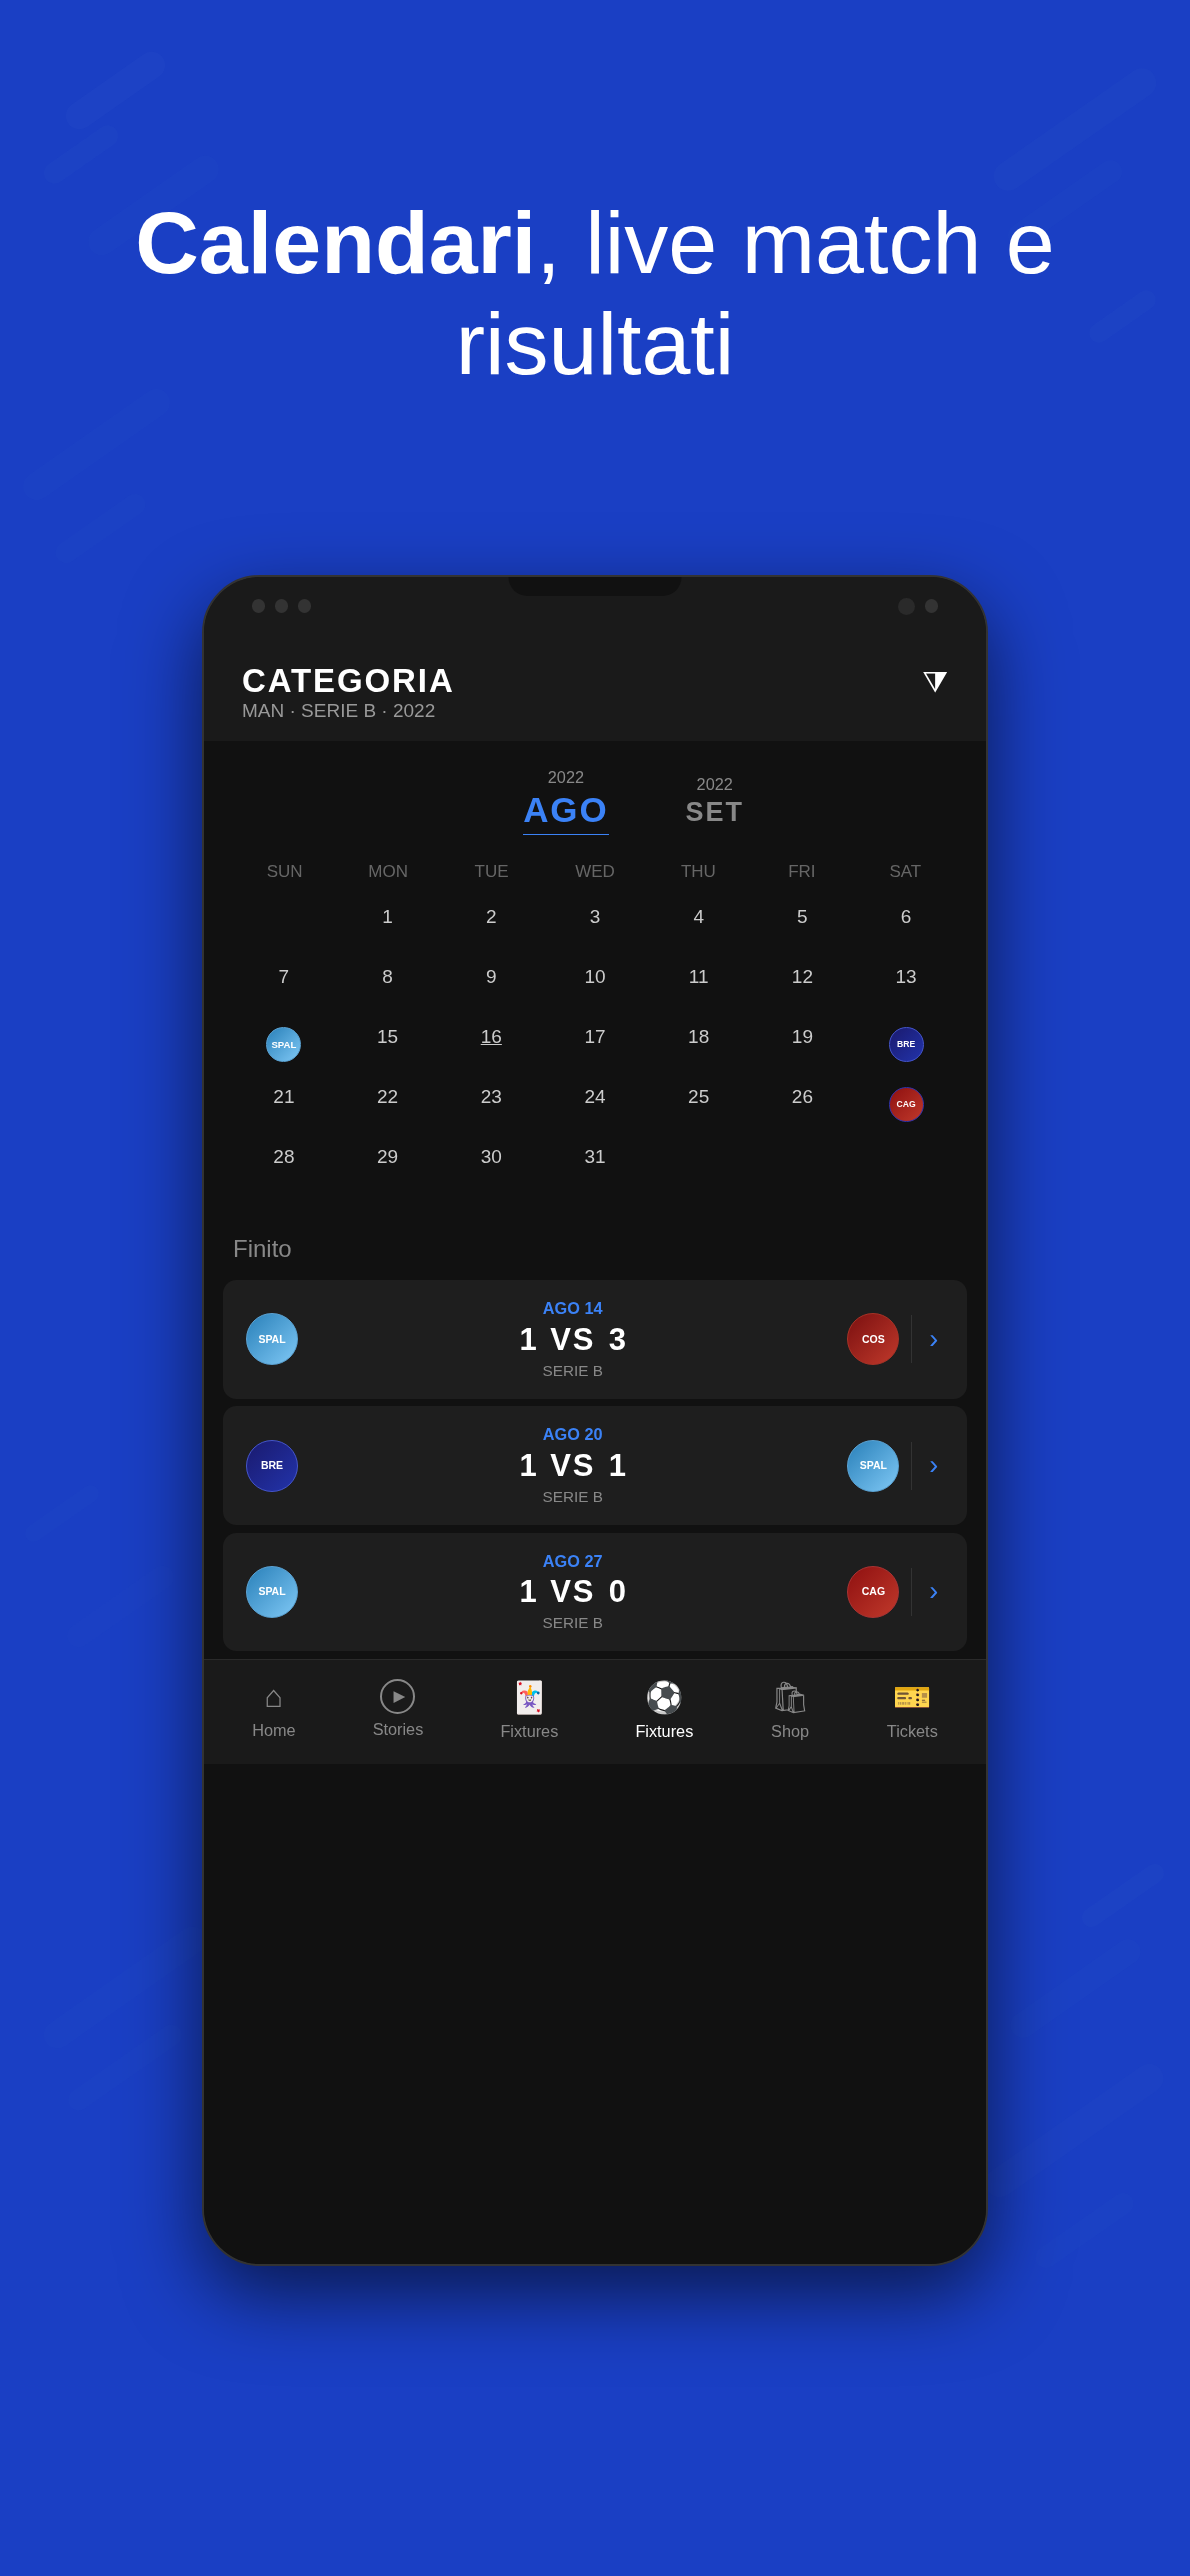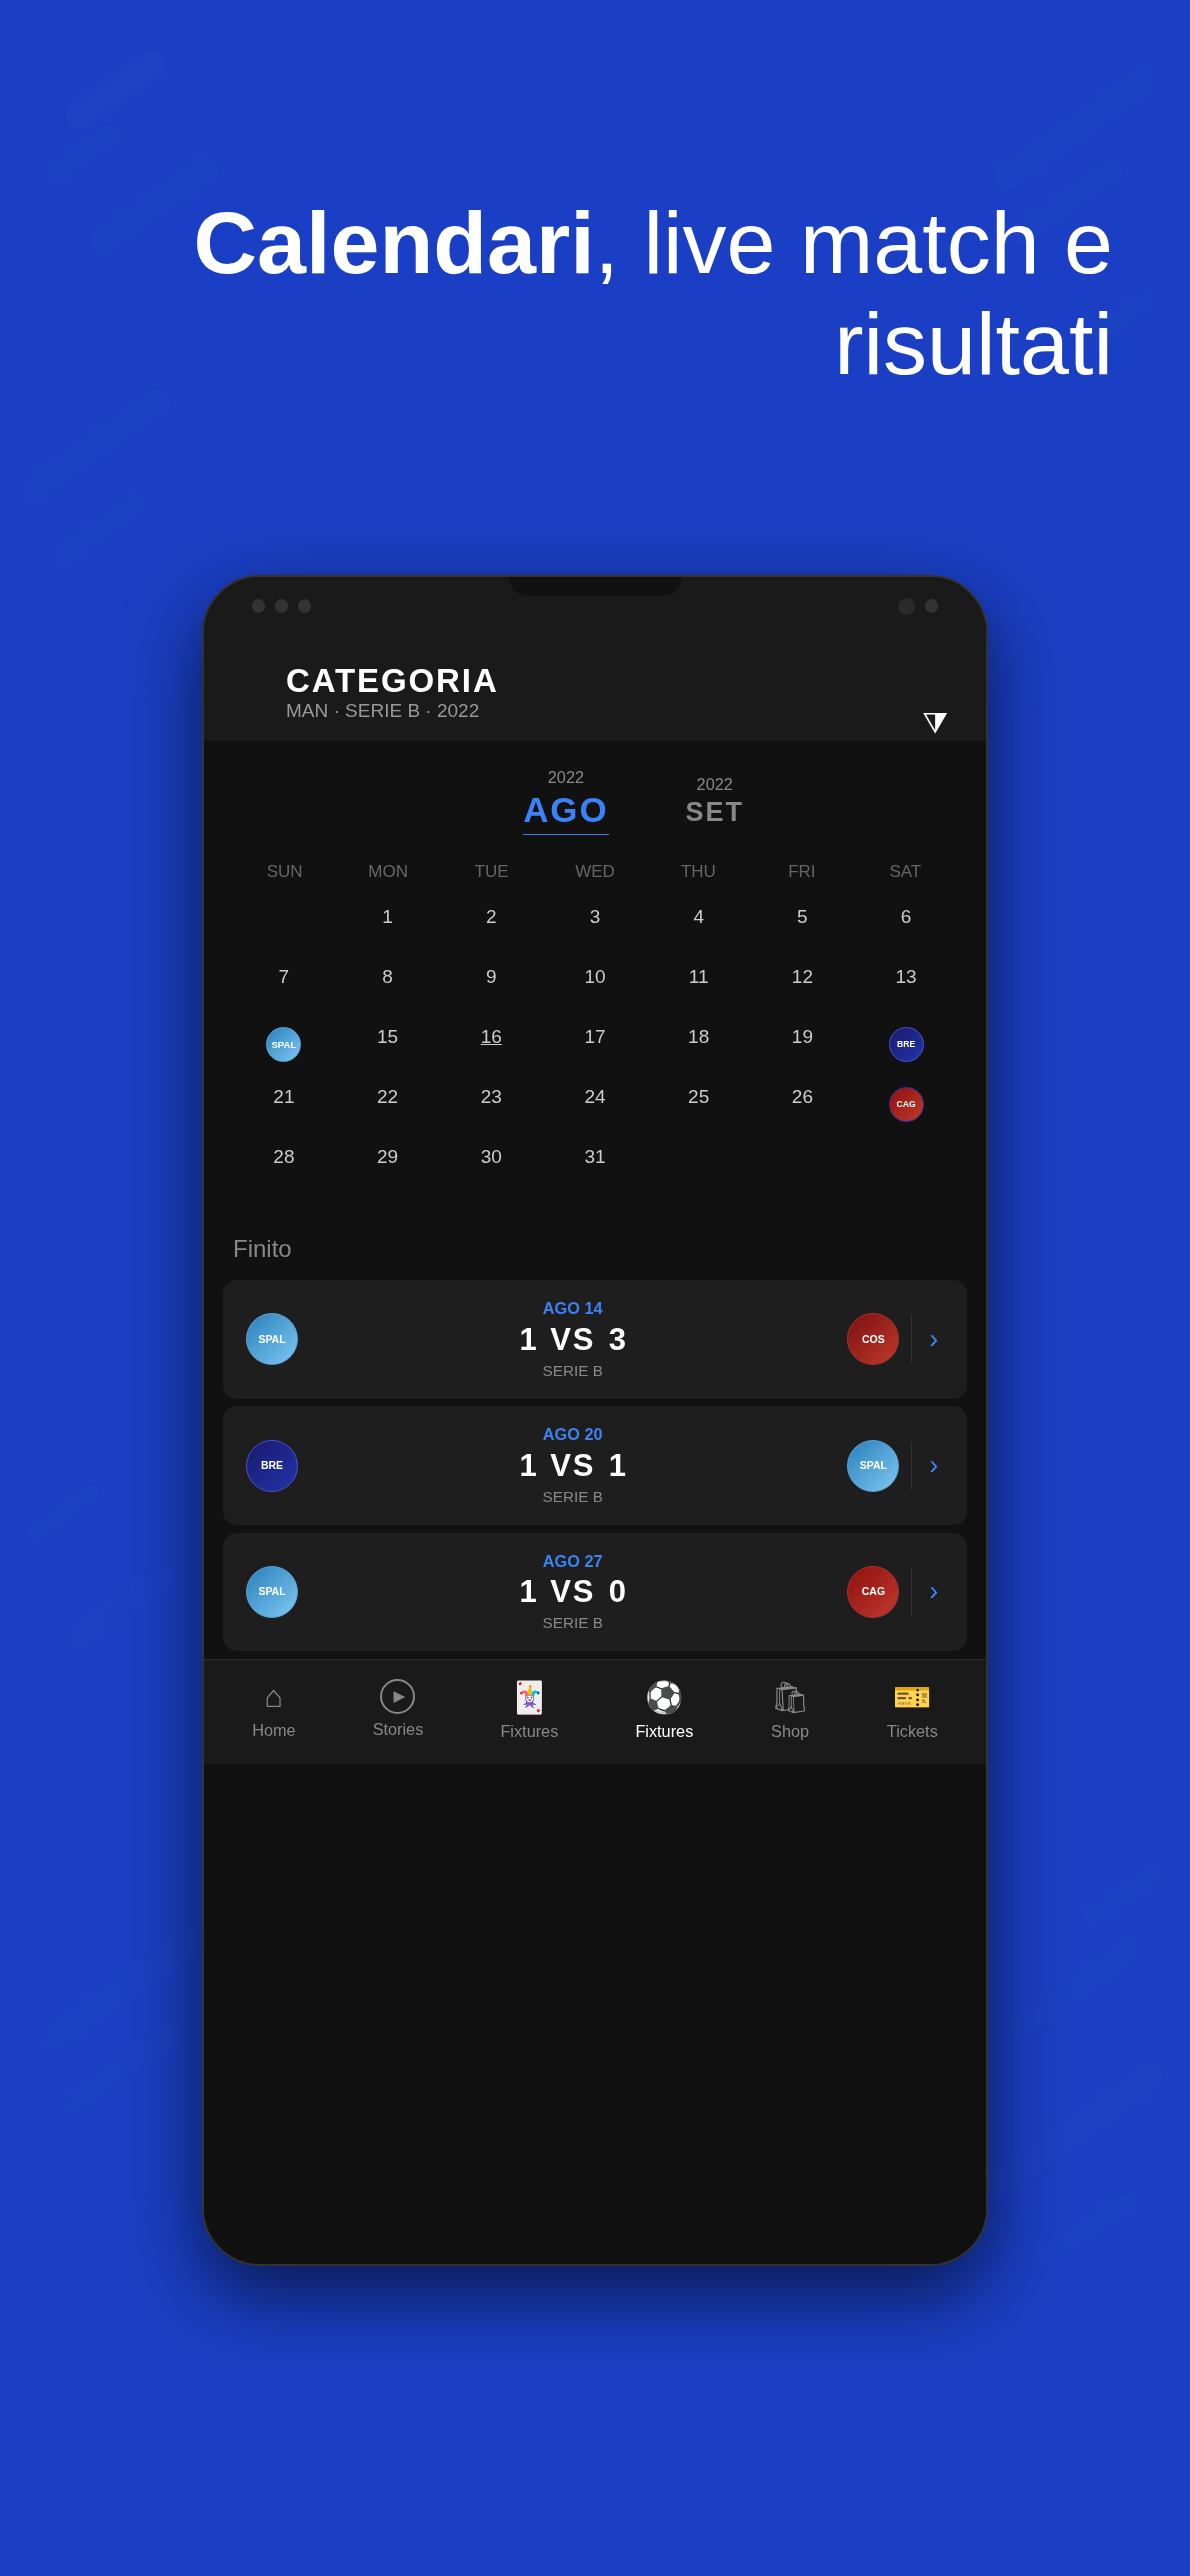--- a/index.html
+++ b/index.html
@@ -19,21 +19,21 @@
       overflow: hidden;
       pointer-events: none;
     }
 
     
     .hero-text {
       position: absolute;
       top: 192px;
       left: 0;
       right: 0;
-      text-align: right;
+      text-align: center;
       color: white;
       padding: 0 77px;
     }
     .hero-text h1 {
       font-size: 88px;
       line-height: 1.15;
       font-weight: 400;
     }
     .hero-text h1 strong {
       font-weight: 800;
@@ -94,23 +94,22 @@
     }
 
     
     .app-header {
       background: #1a1a1a;
       padding: 27px 38px 0 38px;
     }
     .app-header-top {
       display: flex;
       justify-content: space-between;
-      align-items: flex-end;
+      align-items: flex-start;
       margin-bottom: 7.7px;
-      margin-left: 44px;
     }
     .categoria-title {
       color: white;
       font-size: 33px;
       font-weight: 800;
       letter-spacing: 1.9px;
       text-transform: uppercase;
     }
     .filter-icon {
       color: white;

